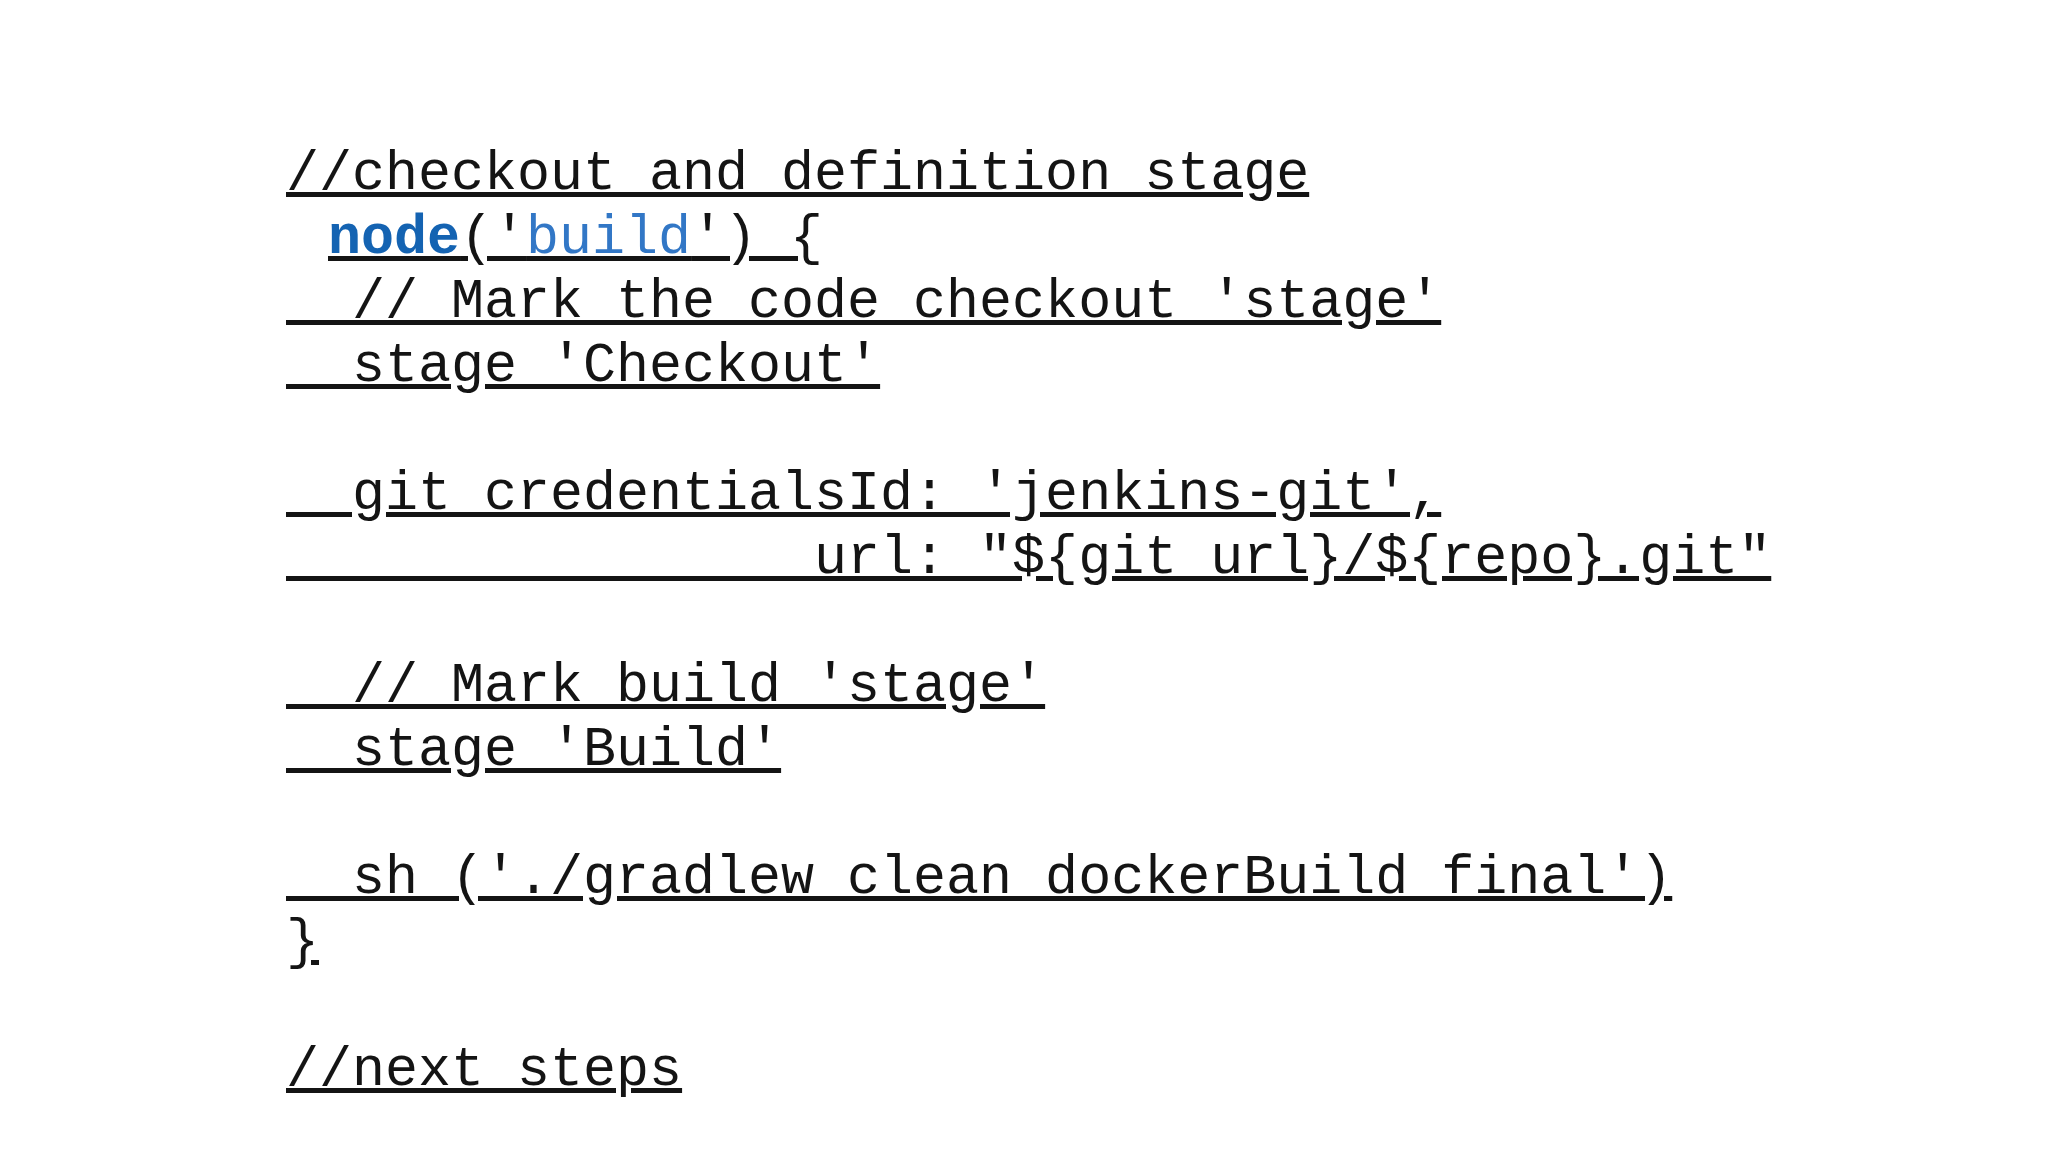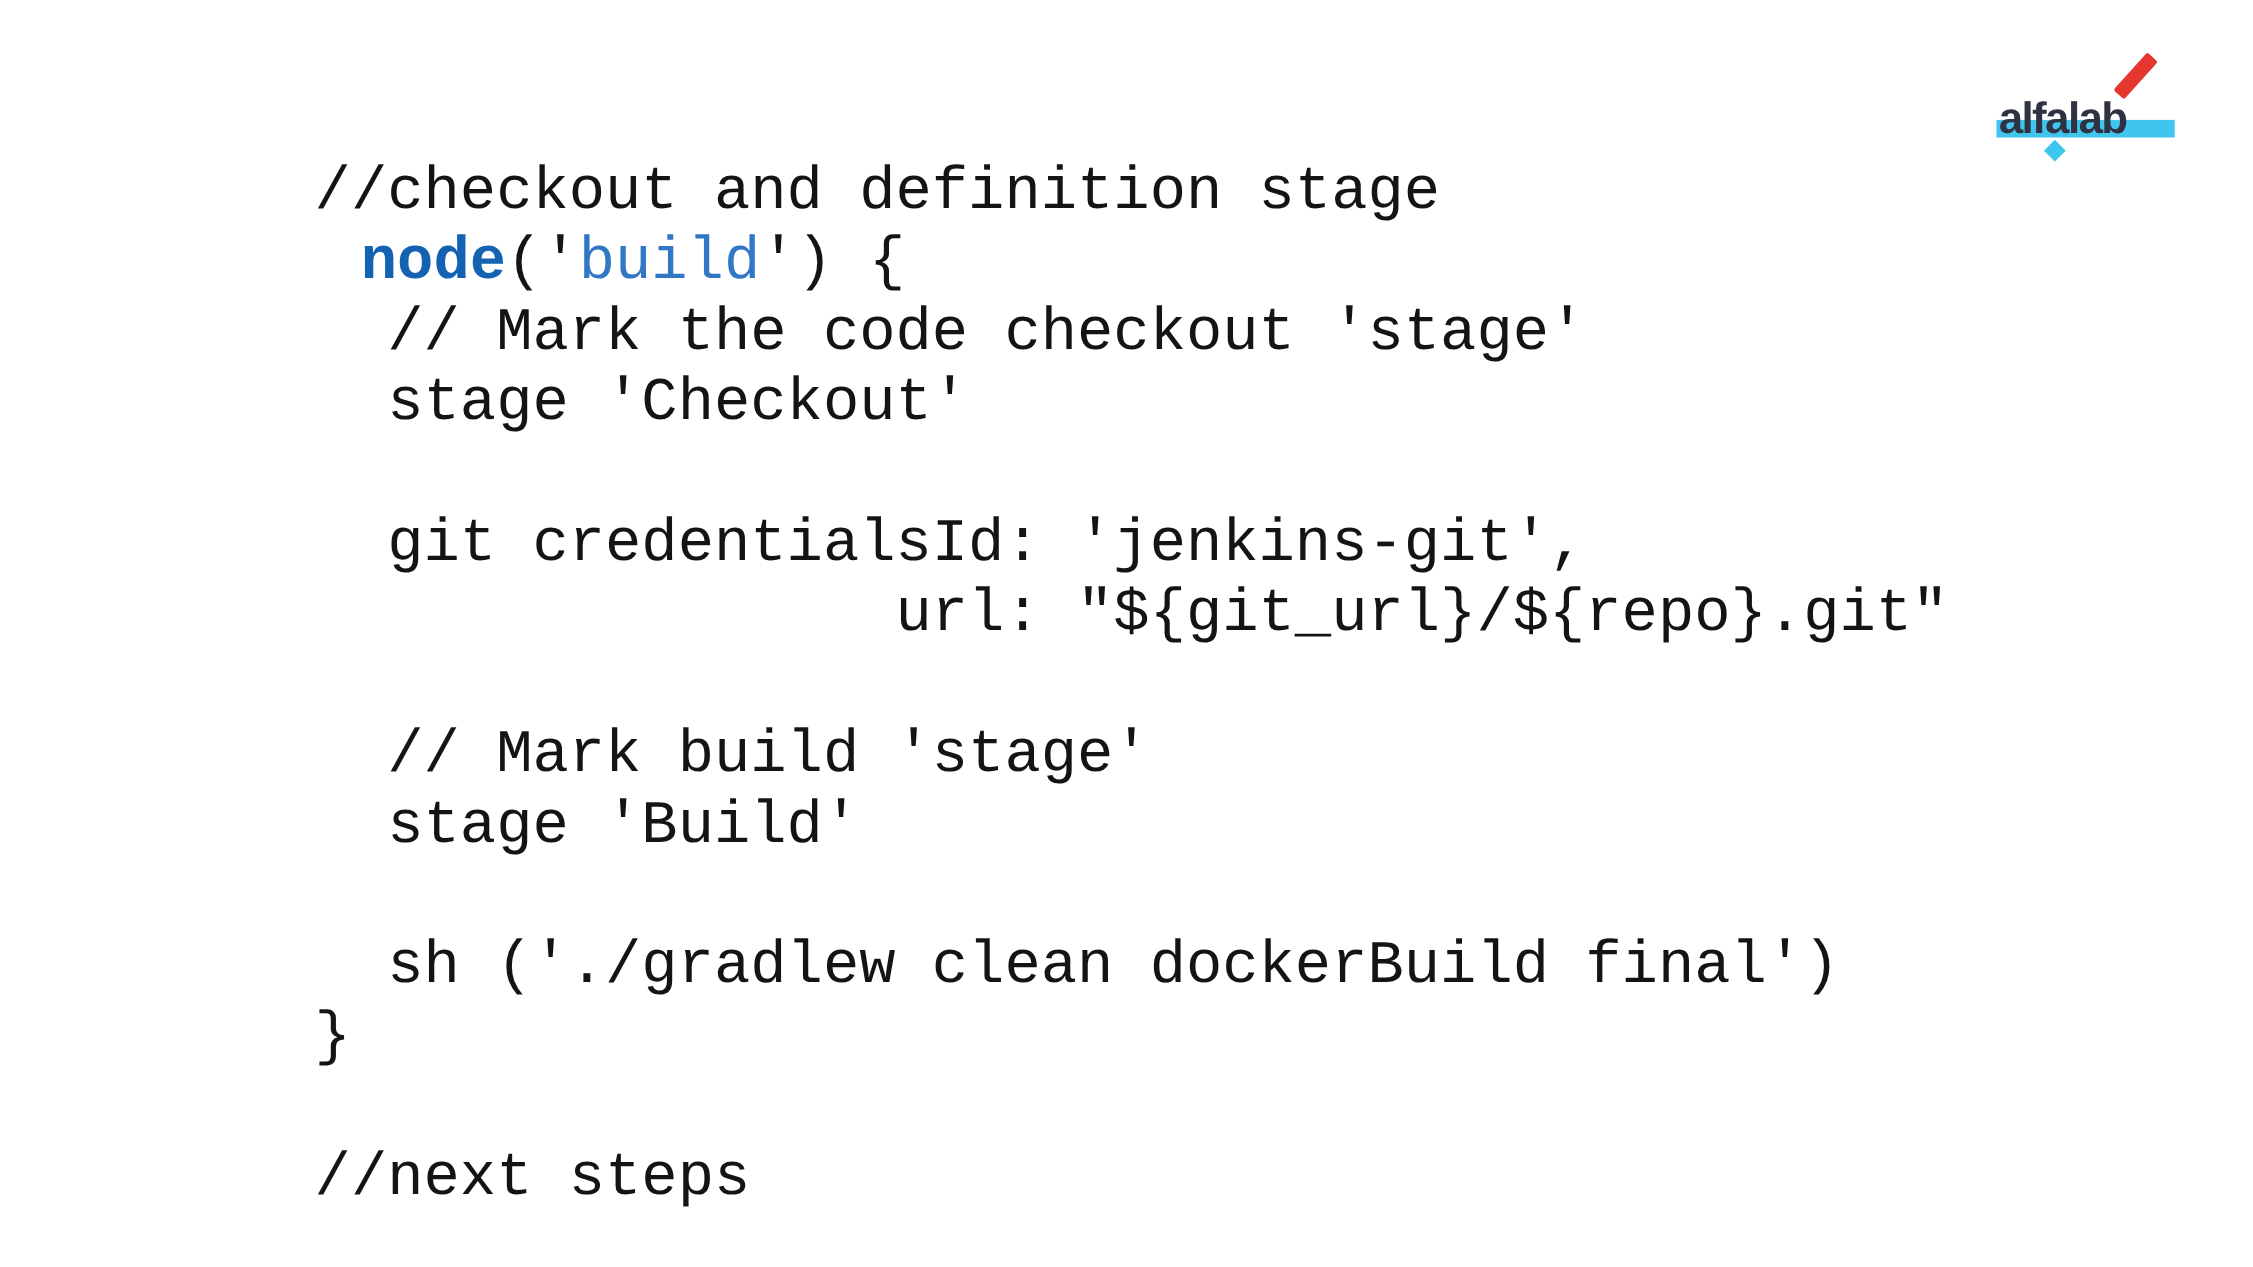--- a/index.html
+++ b/index.html
@@ -72,37 +72,32 @@
     font-family: "Liberation Mono", "DejaVu Sans Mono", monospace;
     font-size: 55px;
     line-height: 64px;
     letter-spacing: 0;
     color: var(--c-code, #141414);
     white-space: pre;
   }
   .code-line {
     height: 64px;
     white-space: pre;
+    text-decoration: underline;
   }
   .tok-keyword {
     color: var(--c-keyword, #1463b2);
     font-weight: bold;
     margin-left: 42px;
   }
   .tok-string {
     color: var(--c-string, #3277c6);
   }
 </style>
 </head>
 <body>
 
 <div class="slide">
 
-  <div class="logo">
-    <div class="logo-bar"></div>
-    <div class="logo-slash"></div>
-    <div class="logo-text">alfalab</div>
-    <div class="logo-diamond"></div>
-  </div>
 
   <pre class="code" id="code"><div class="code-line"><span>//checkout and definition stage</span></div><div class="code-line"><span class="tok-keyword">node</span><span>('</span><span class="tok-string">build</span><span>') {</span></div><div class="code-line"><span>  // Mark the code checkout 'stage'</span></div><div class="code-line"><span>  stage 'Checkout'</span></div><div class="code-line"><span></span></div><div class="code-line"><span>  git credentialsId: 'jenkins-git',</span></div><div class="code-line"><span>                url: "${git_url}/${repo}.git"</span></div><div class="code-line"><span></span></div><div class="code-line"><span>  // Mark build 'stage'</span></div><div class="code-line"><span>  stage 'Build'</span></div><div class="code-line"><span></span></div><div class="code-line"><span>  sh ('./gradlew clean dockerBuild final')</span></div><div class="code-line"><span>}</span></div><div class="code-line"><span></span></div><div class="code-line"><span>//next steps</span></div></pre>
 
 </div>
 
 </body></html>

